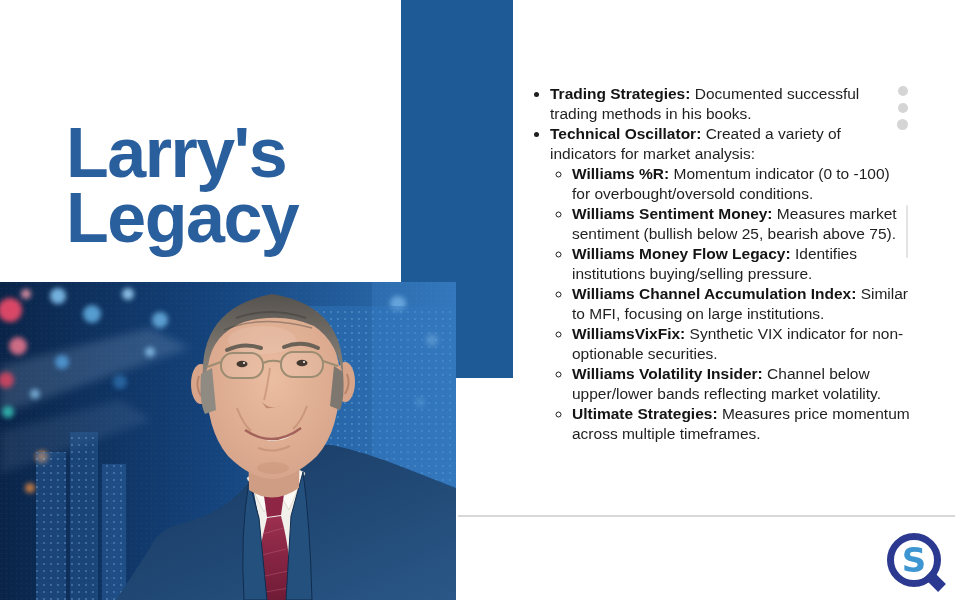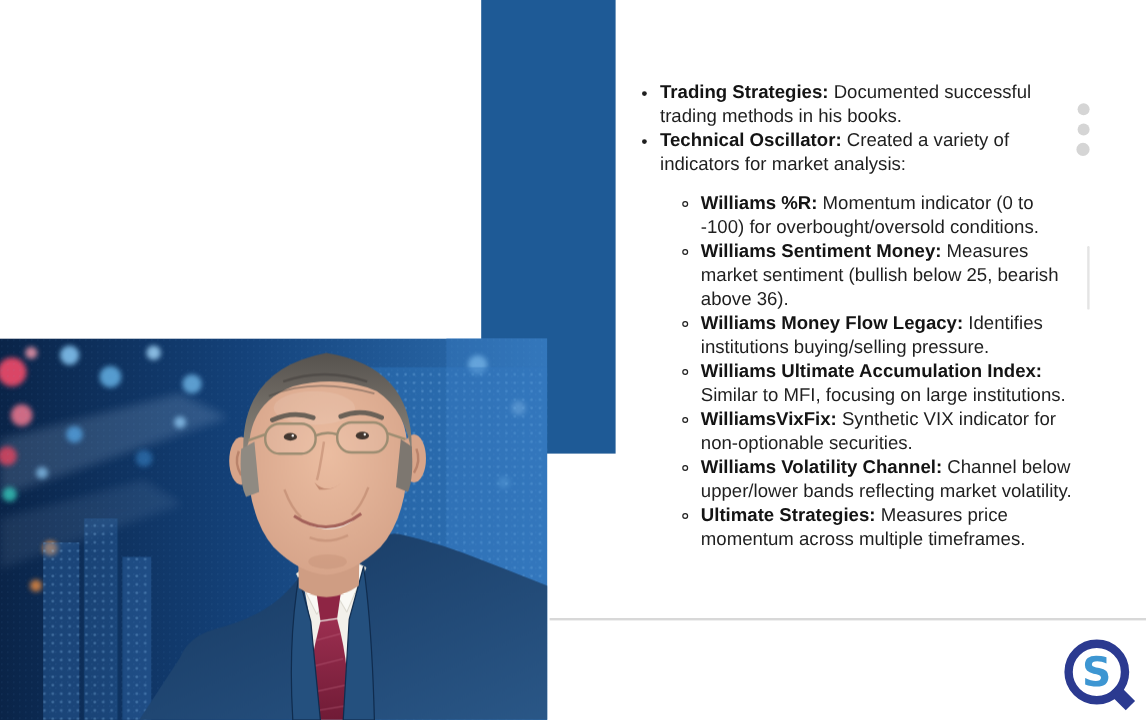--- a/index.html
+++ b/index.html
@@ -13,25 +13,25 @@
   .title{
     position:absolute;left:66px;top:74px;width:335px;z-index:3;
     font-size:70px;line-height:65px;font-weight:700;letter-spacing:-1.5px;
     color:#2A5F9E;
   }
   
   .photo{position:absolute;left:0;top:282px;width:456px;height:318px;z-index:2;}
   .photo svg{display:block;}
   
   .content{
-    position:absolute;left:534px;top:68px;width:376px;z-index:3;
+    position:absolute;left:534px;top:84px;width:376px;z-index:3;
     font-size:15.5px;line-height:20px;color:#1F1F1F;
   }
   ul.l1{list-style-type:disc;margin:0;padding:0 0 0 16px;}
-  ul.l2{list-style-type:circle;margin:12px;padding:0 0 0 22px;}
+  ul.l2{list-style-type:circle;margin:0;padding:0 0 0 22px;}
   ul li::marker{color:#1F1F1F;}
   .content .lbl{font-weight:700;color:#141414;}
   
   .dot{position:absolute;width:10px;height:10px;border-radius:50%;background:#D5D5D5;z-index:3;}
   .dot.d1{left:898px;top:86px;}
   .dot.d2{left:898px;top:103px;}
   .dot.d3{left:897px;top:119px;width:11px;height:11px;}
   
   .vline{position:absolute;left:906px;top:205px;width:2px;height:53px;background:#E4E4E4;border-radius:2px;z-index:3;}
   
@@ -39,20 +39,21 @@
   
   .logo{position:absolute;left:883px;top:529px;width:68px;height:70px;z-index:4;}
 </style>
 </head>
 <body>
 
 <div class="canvas">
 
   <div class="accent-bar"></div>
 
+  <h1 class="title">Larry's Legacy</h1>
 
   <div class="photo">
     <svg width="456" height="318" viewBox="0 0 456 318" xmlns="http://www.w3.org/2000/svg">
       <defs>
         <linearGradient id="bg" x1="0" y1="0" x2="1" y2="0">
           <stop offset="0" stop-color="#0A2448"></stop>
           <stop offset="0.45" stop-color="#14427A"></stop>
           <stop offset="1" stop-color="#2F72B5"></stop>
         </linearGradient>
         <linearGradient id="suitGrad" x1="0" y1="0" x2="1" y2="1">
@@ -198,36 +199,36 @@
       <li>
         <span class="lbl">Technical Oscillator:</span>
         <span>Created a variety of indicators for market analysis:</span>
         <ul class="l2">
           <li>
             <span class="lbl">Williams %R:</span>
             <span>Momentum indicator (0 to -100) for overbought/oversold conditions.</span>
           </li>
           <li>
             <span class="lbl">Williams Sentiment Money:</span>
-            <span>Measures market sentiment (bullish below 25, bearish above 36).</span>
+            <span>Measures market sentiment (bullish below 25, bearish above 75).</span>
           </li>
           <li>
             <span class="lbl">Williams Money Flow Legacy:</span>
             <span>Identifies institutions buying/selling pressure.</span>
           </li>
           <li>
-            <span class="lbl">Williams Ultimate Accumulation Index:</span>
+            <span class="lbl">Williams Channel Accumulation Index:</span>
             <span>Similar to MFI, focusing on large institutions.</span>
           </li>
           <li>
             <span class="lbl">WilliamsVixFix:</span>
             <span>Synthetic VIX indicator for non-optionable securities.</span>
           </li>
           <li>
-            <span class="lbl">Williams Volatility Channel:</span>
+            <span class="lbl">Williams Volatility Insider:</span>
             <span>Channel below upper/lower bands reflecting market volatility.</span>
           </li>
           <li>
             <span class="lbl">Ultimate Strategies:</span>
             <span>Measures price momentum across multiple timeframes.</span>
           </li>
         </ul>
       </li>
     </ul>
   </div>

